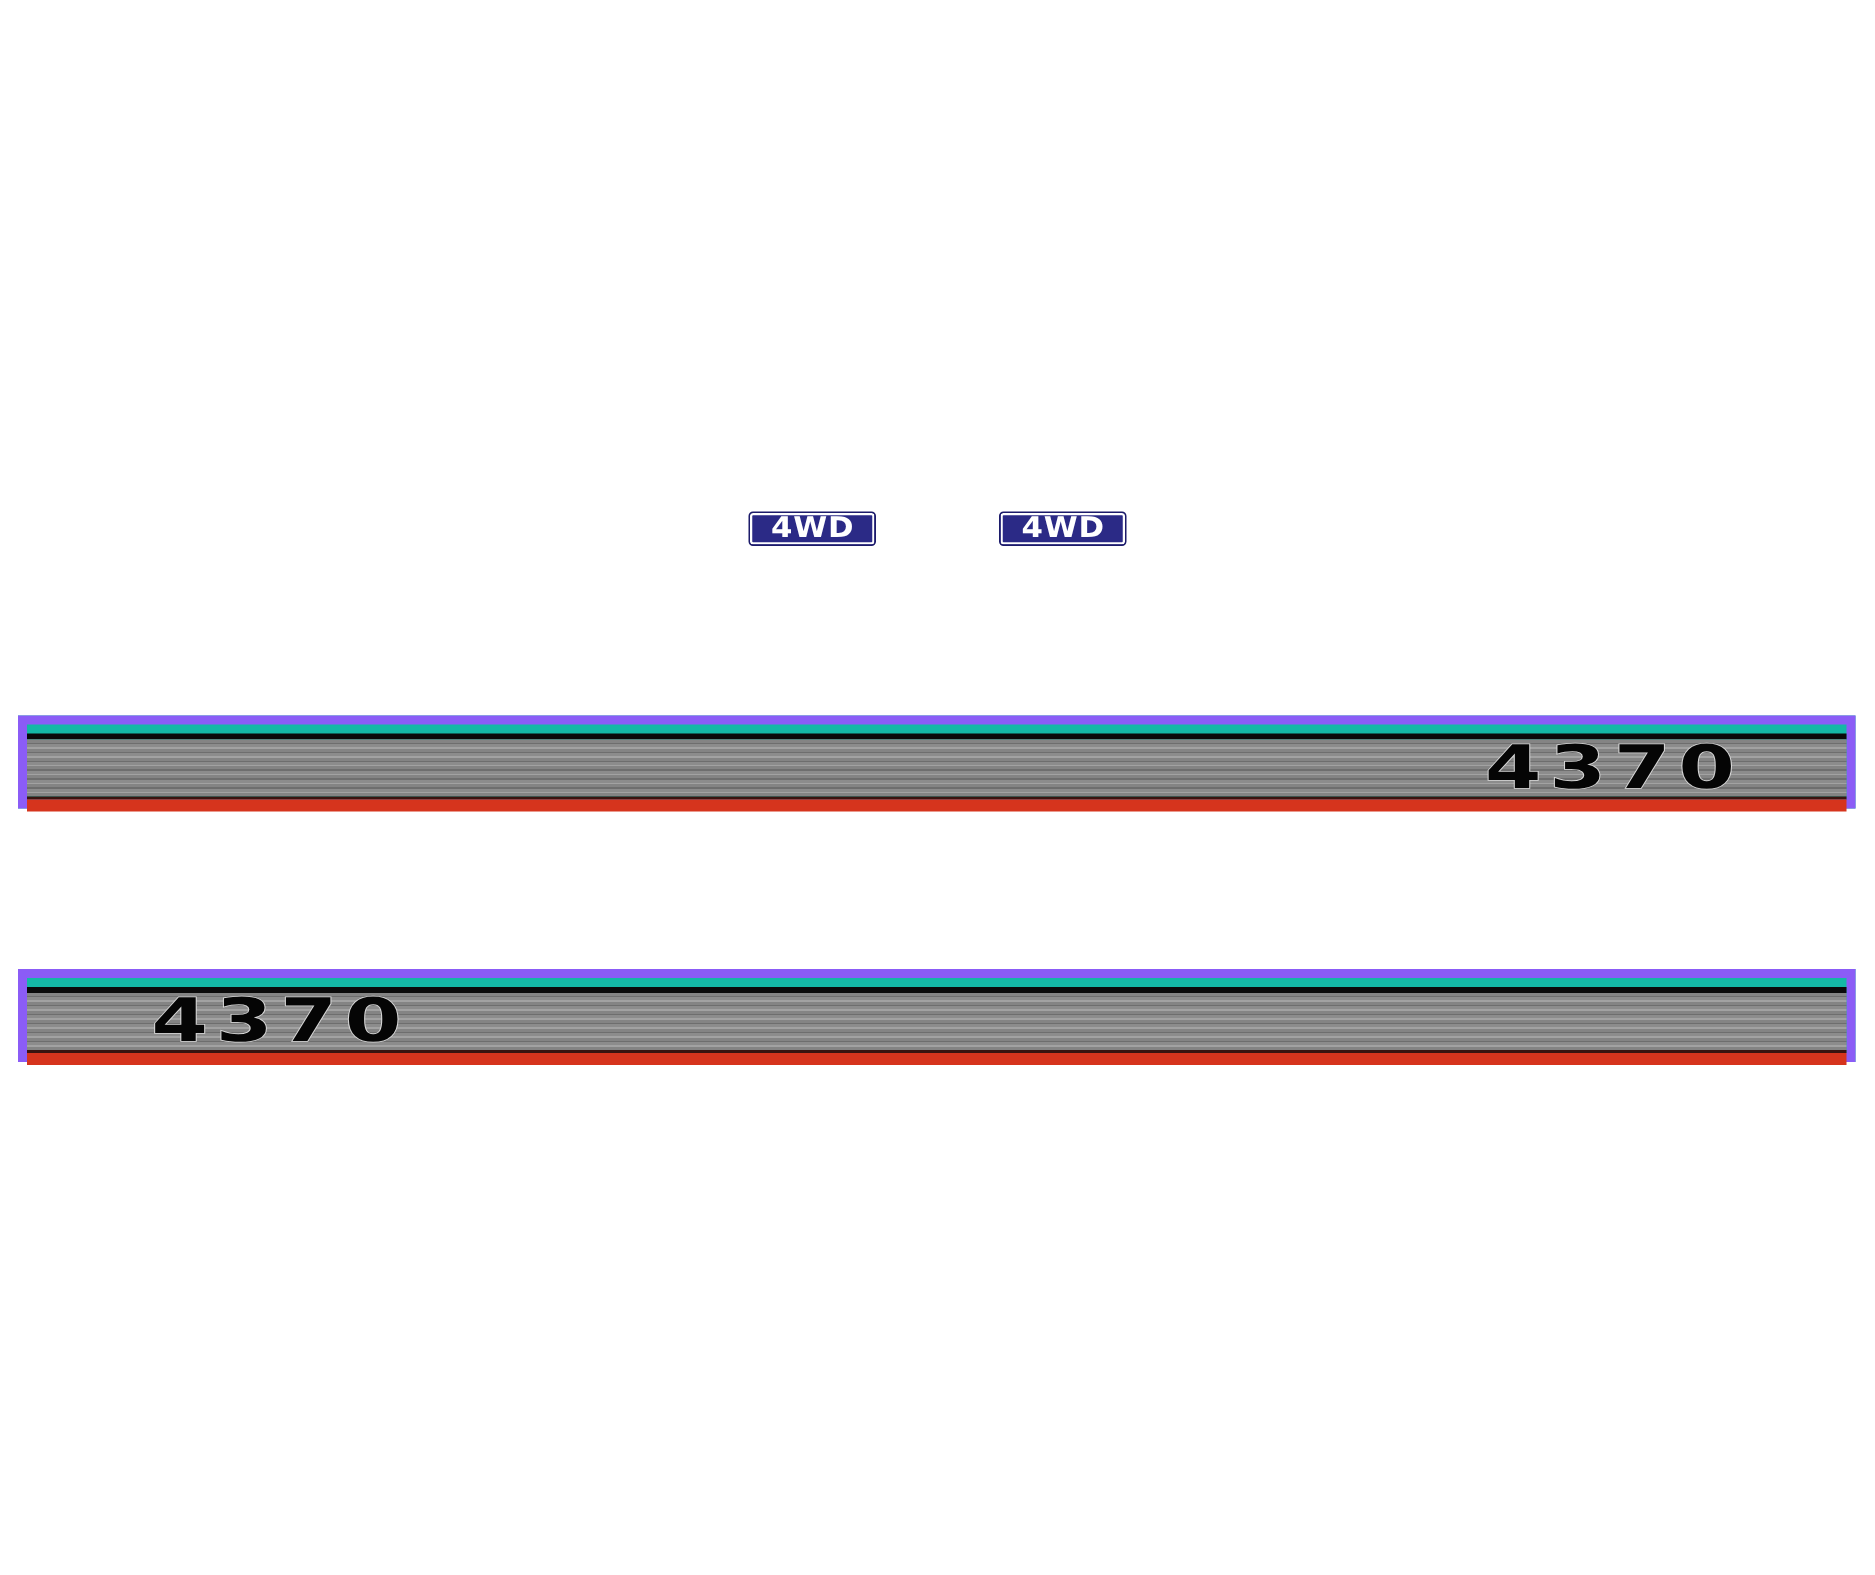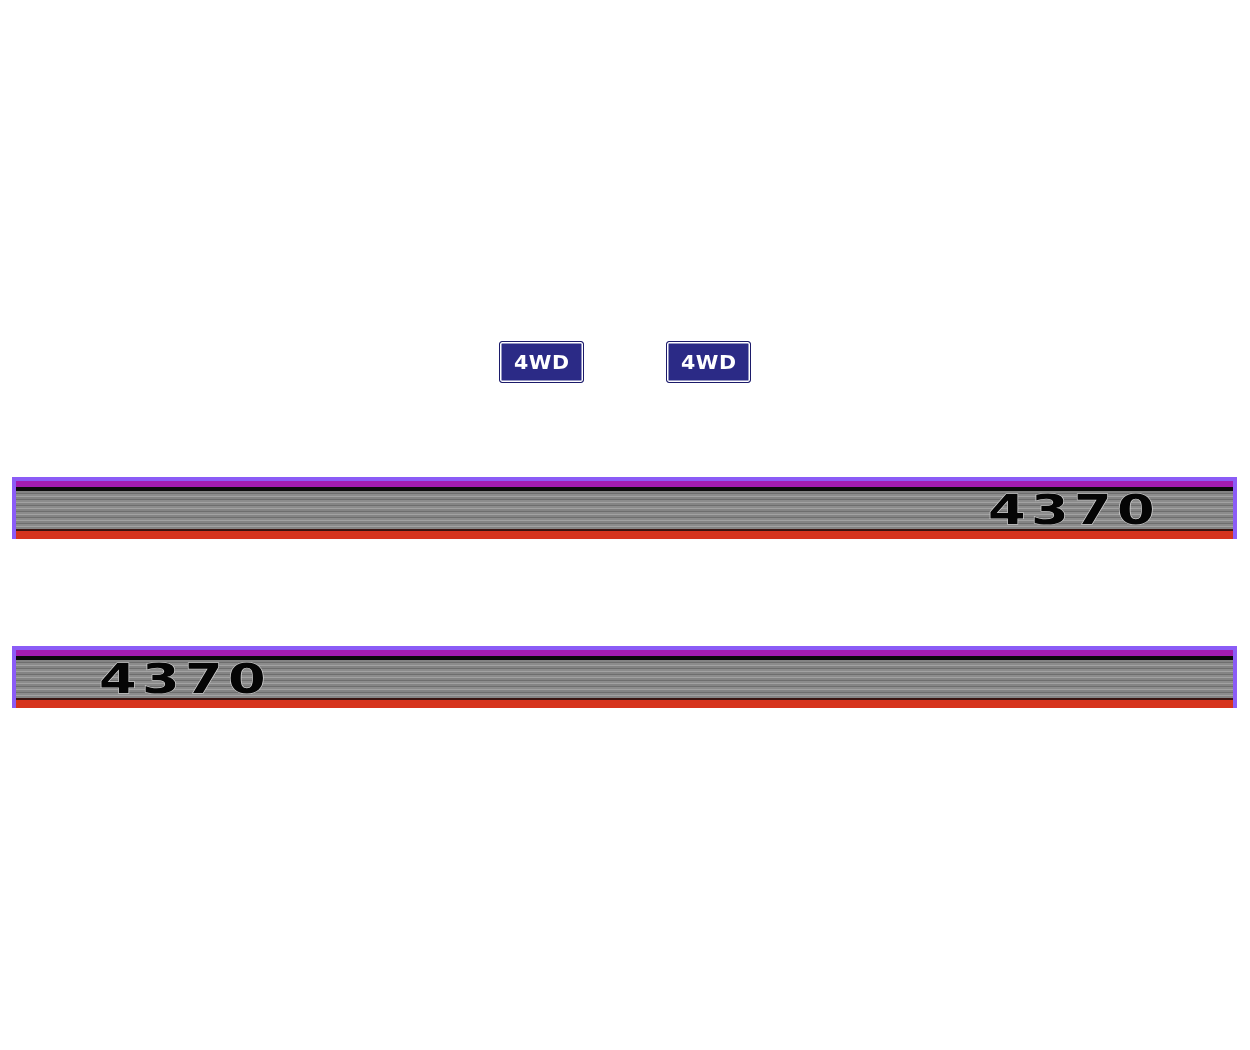--- a/index.html
+++ b/index.html
@@ -1,31 +1,31 @@
 <!DOCTYPE html>
 <html><head>
 <meta charset="utf-8">
 <style>
   html, body { margin: 0; padding: 0; background: #ffffff; }
   body { width: 1250px; height: 1050px; position: relative; overflow: hidden; font-family: "DejaVu Sans", sans-serif; }
 
   .badge {
-    position: absolute; top: 341px; width: 85px; height: 42px;
+    position: absolute; top: 341px; width: 85px; height: 23px;
     box-sizing: border-box; background: #2b2a86; border: 1px solid #1c1b6a;
     border-radius: 3px; box-shadow: inset 0 0 0 1.5px #ffffff, inset 0 0 0 2.5px #2b2a86;
     display: flex; align-items: center; justify-content: center;
   }
   .badge span {
     color: #ffffff; font-family: "DejaVu Sans", sans-serif; font-weight: bold;
     font-size: 19px; letter-spacing: 0.5px; line-height: 1; transform: scaleX(1.08);
   }
 
   .strip {
     position: absolute; left: 12px; width: 1225px; height: 62px;
-    border: 4px solid #8b5cf6; box-sizing: border-box; background: #a21caf;
+    border: 6px solid #8b5cf6; box-sizing: border-box; background: #14b8a6;
   }
   .strip .black { position: absolute; left: 0; right: 0; top: 6px; height: 4px; background: #0a0a0a; }
   .strip .grey {
     position: absolute; left: 0; right: 0; top: 10px; height: 38px;
     background: repeating-linear-gradient(180deg, #848484 0px, #848484 2px, #6e6e6e 2px, #6e6e6e 3px, #8c8c8c 3px, #8c8c8c 5px, #a2a2a2 5px, #a2a2a2 6px);
   }
   .strip .dark { position: absolute; left: 0; right: 0; top: 48px; height: 2px; background: #3a1410; }
   .strip .red { position: absolute; left: 0; right: 0; top: 50px; height: 8px; background: #d6341d; }
 
   .model {

